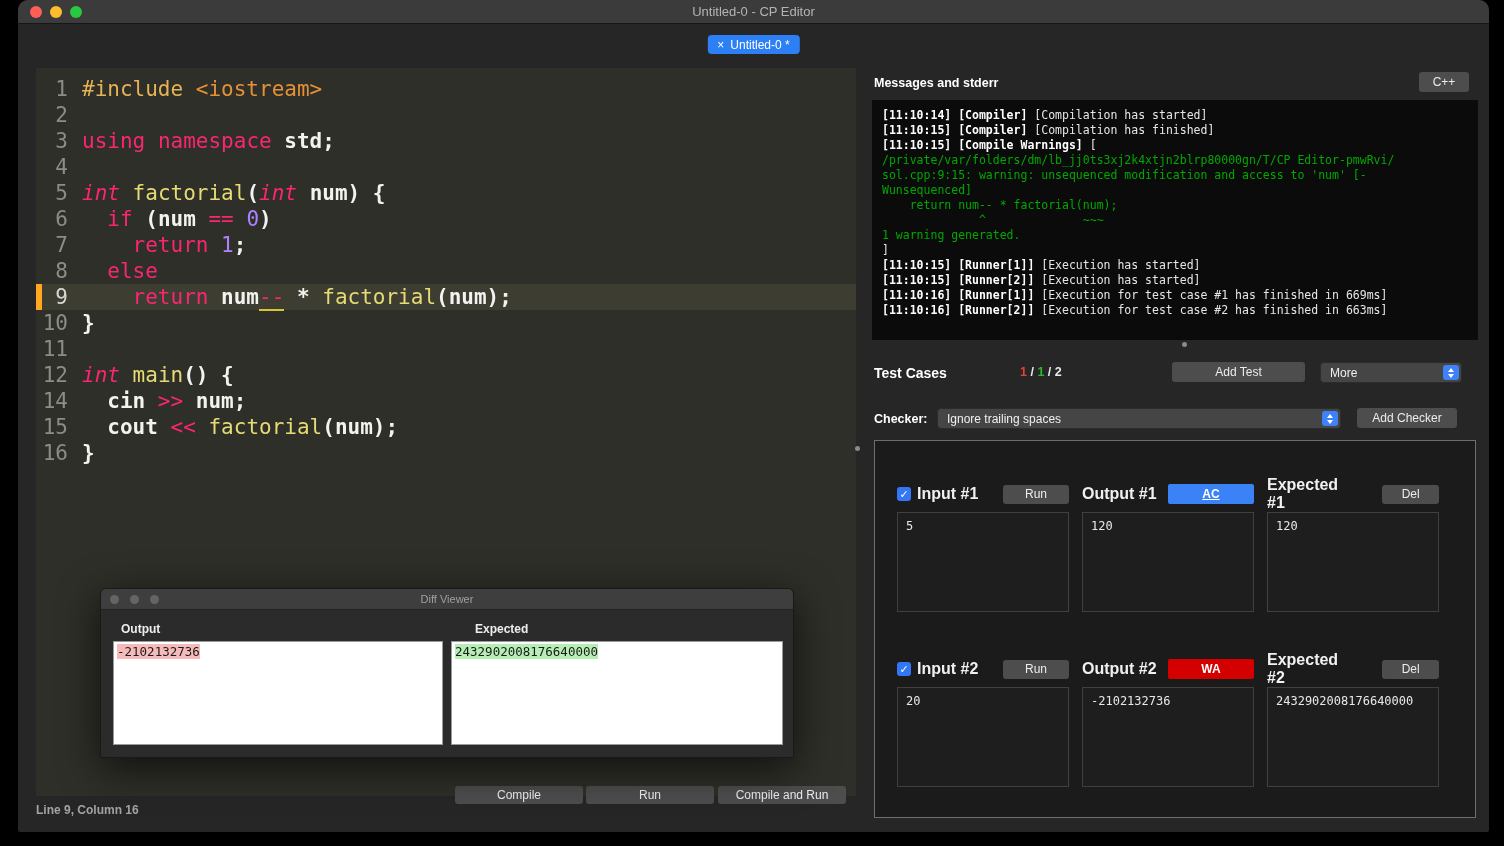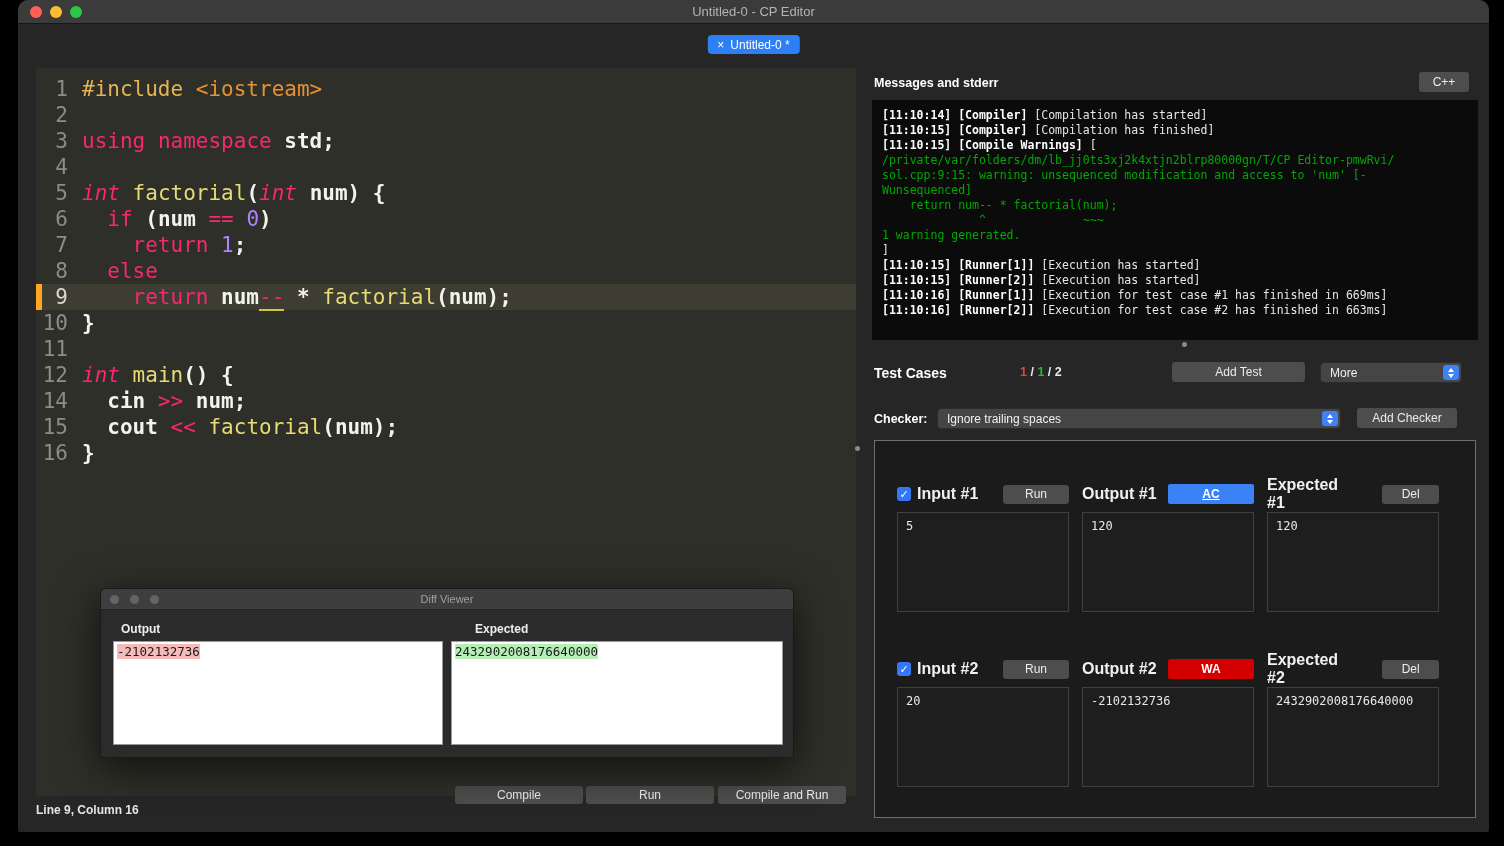--- a/index.html
+++ b/index.html
@@ -33,21 +33,21 @@
   .tok-pre  { color:#e6b455; }
   .tok-hdr  { color:#e69138; }
   .tok-kw   { color:#f92672; }
   .tok-type { color:#f92672; font-style:italic; }
   .tok-fn   { color:#e6db74; }
   .tok-num  { color:#ae81ff; }
   .tok-op   { color:#f92672; }
   .tok-opu  { color:#f92672; border-bottom:2px solid #d9c435; }
   .tok-pl   { color:#f2f2ef;font-weight:bold; }
 
-  .status-line { position:absolute; left:18px; top:803px; font-size:12px; font-weight:bold; color:#e5e5e5; }
+  .status-line { position:absolute; left:18px; top:803px; font-size:12px; font-weight:bold; color:#a3a3a3; }
 
   .btn { background:#4d4d4d; color:#ececec; font-size:12px; border:none; border-radius:3px;
          display:flex; align-items:center; justify-content:center; cursor:default; }
   .ebtn { position:absolute; top:786px; width:128px; height:18px;text-align:center; }
 
   .split-dot { position:absolute; width:5px; height:5px; border-radius:50%; background:#8a8a8a; }
 
   
   .panel { position:absolute; left:854px; top:68px; width:606px; height:750px; }
   .panel-header { position:absolute; left:2px; top:8px; font-size:12.5px; font-weight:bold; color:#fff; }

